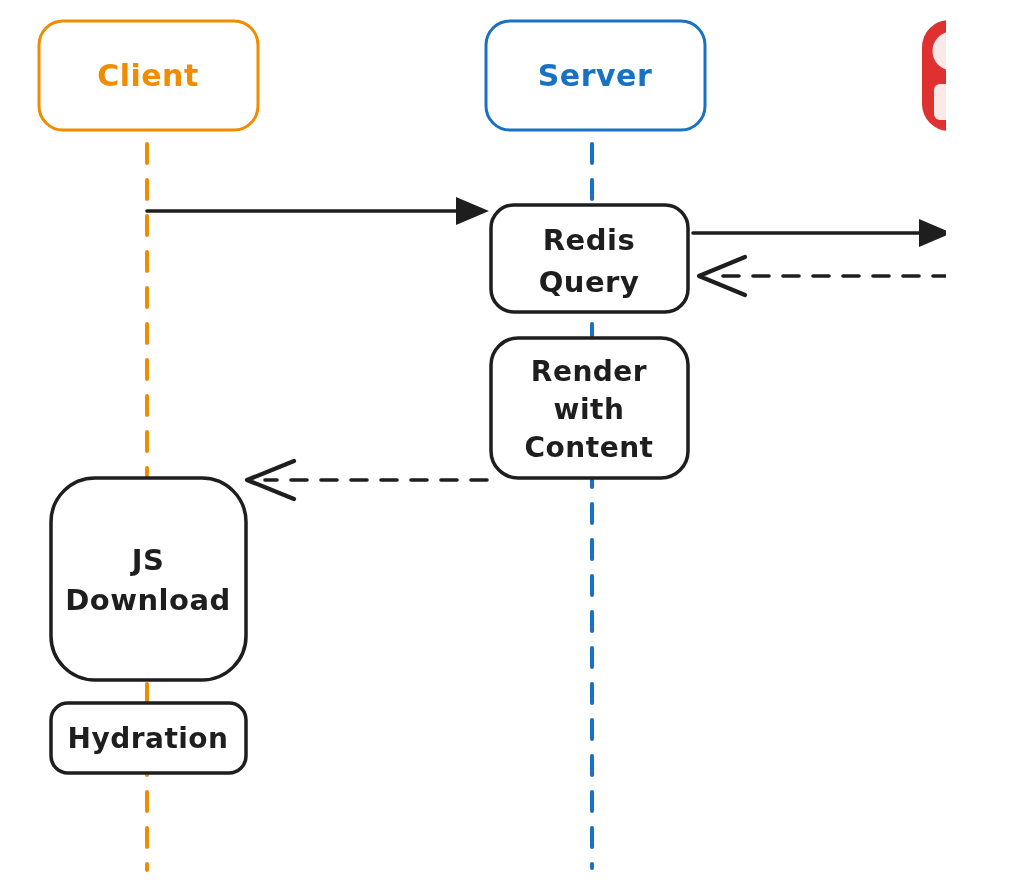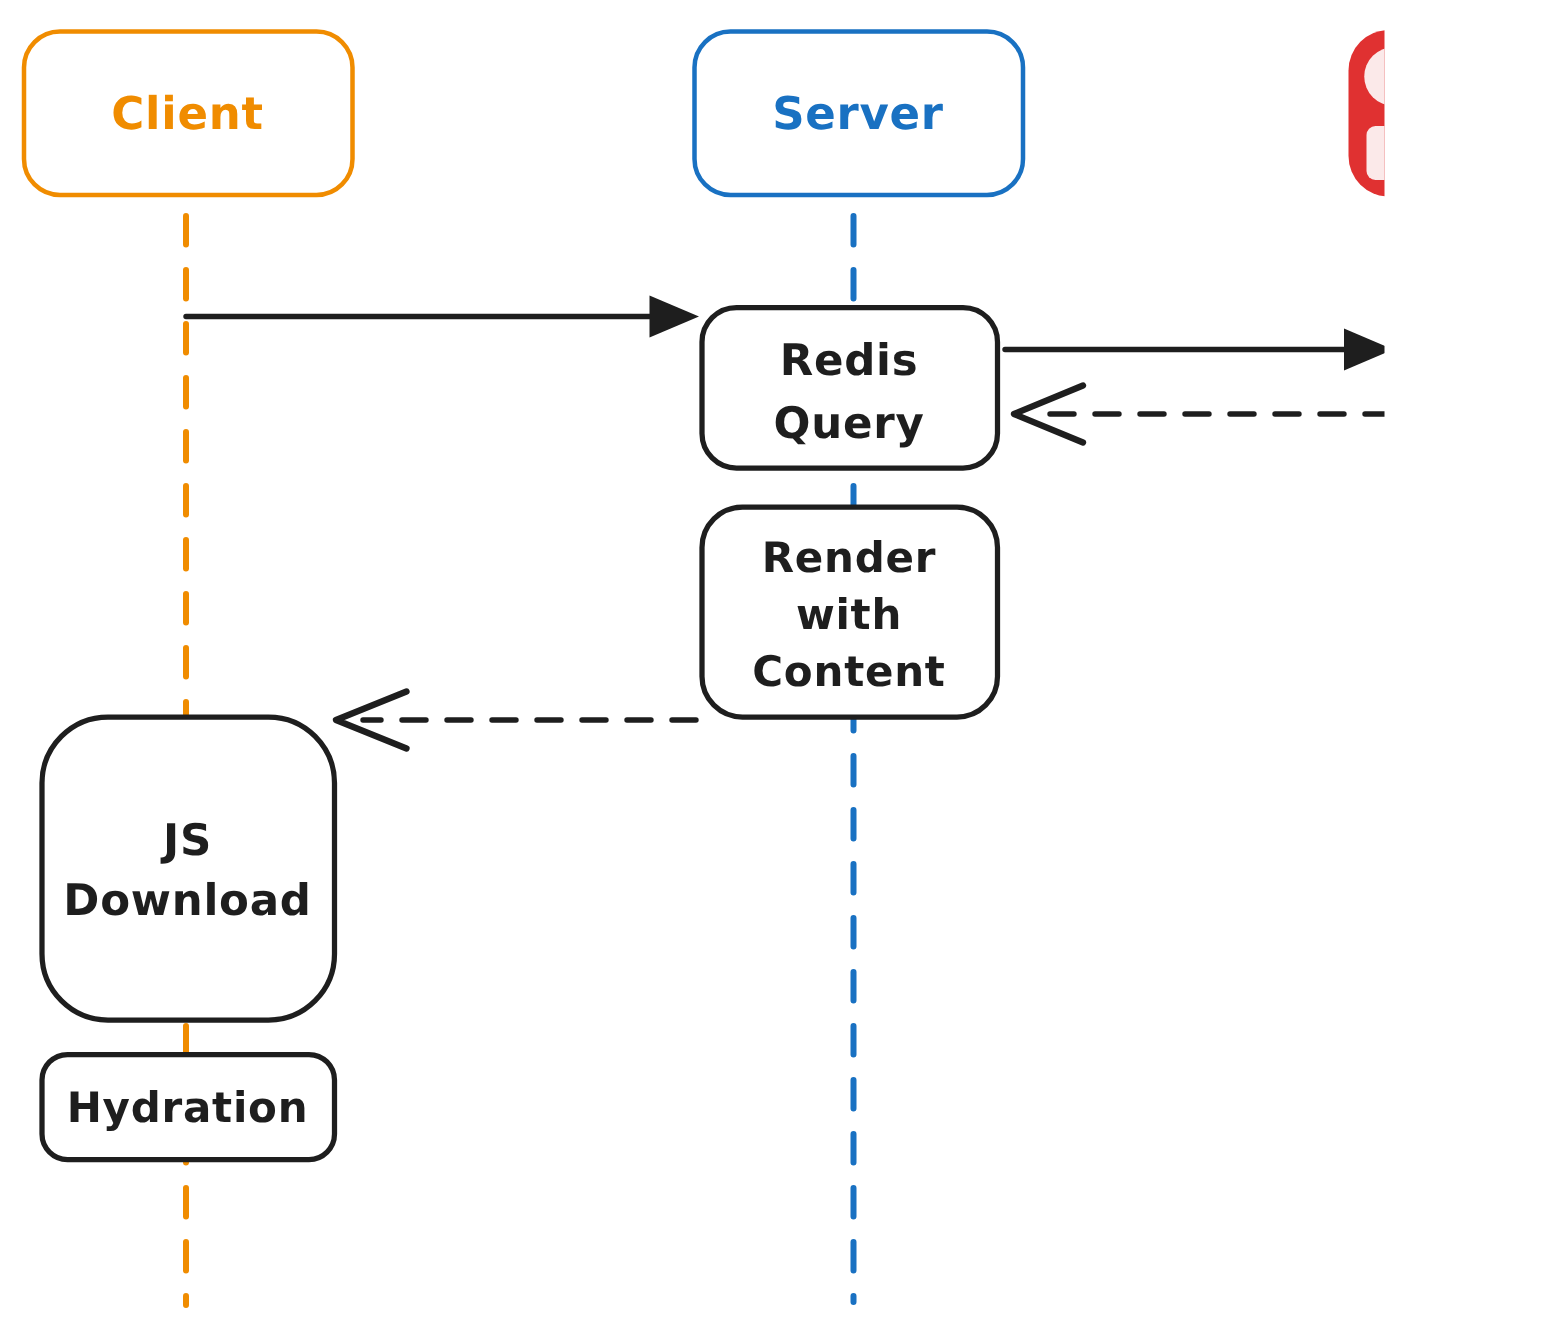--- a/index.html
+++ b/index.html
@@ -6,20 +6,21 @@
     margin: 0;
     padding: 0;
     background: #ffffff;
   }
   .canvas {
     position: relative;
     width: 923px;
     height: 896px;
     background: var(--c-background, #ffffff);
     overflow: hidden;
+    margin-left: 23px;
   }
   svg text {
     font-family: "DejaVu Sans", sans-serif;
     font-weight: 600;
     fill: var(--c-ink, #1e1e1e);
     letter-spacing: 0.5px;
   }
   .actor-label-client { fill: var(--c-client, #f08c00); font-size: 30px; }
   .actor-label-server { fill: var(--c-server, #1971c2); font-size: 30px; }
   .node-text { font-size: 28px; }

